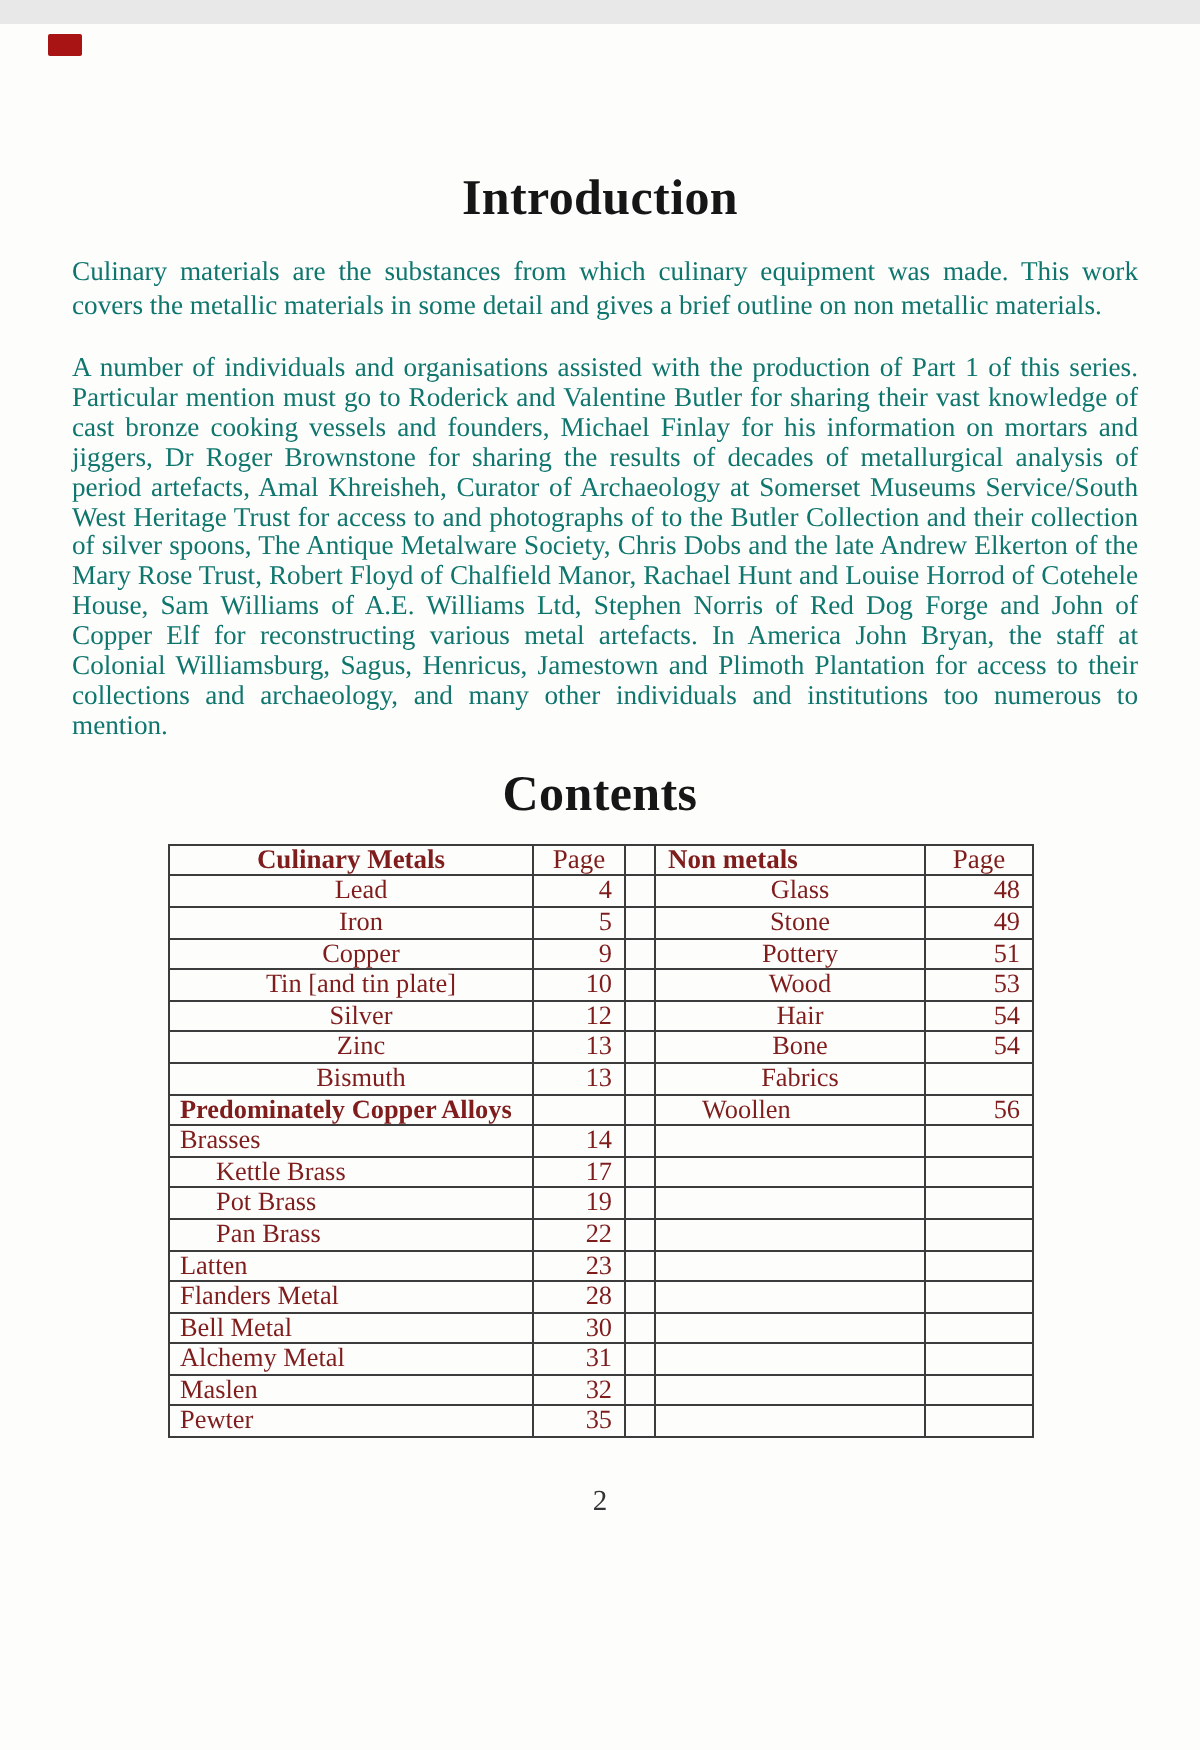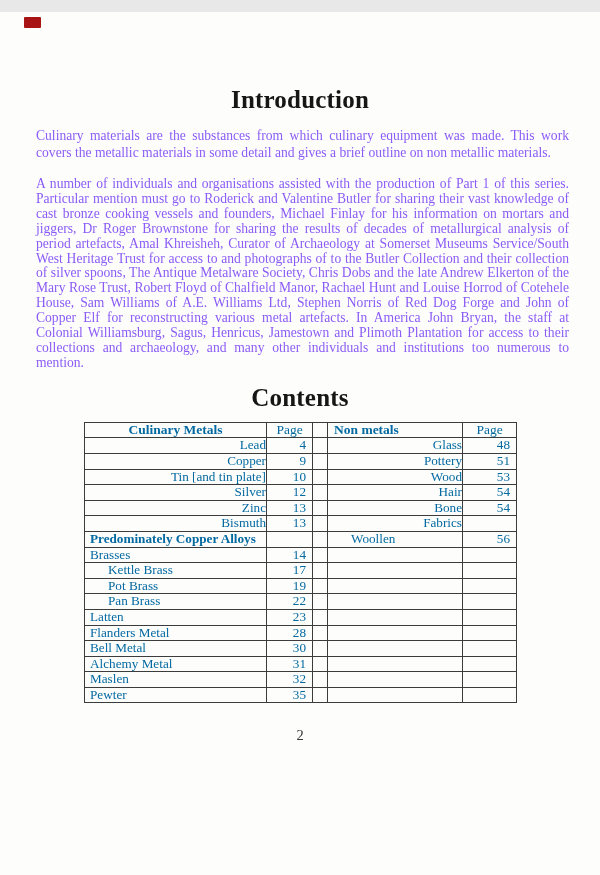--- a/index.html
+++ b/index.html
@@ -20,48 +20,48 @@
   }
   .heading{
     margin:0;text-align:center;
     font-size:25px;line-height:28px;font-weight:bold;color:#161616;
     letter-spacing:0.2px;
   }
   .para{
     margin:0 31px 0 36px;
     text-align:justify;
     font-size:13.6px;
-    color:#8b5cf6;
+    color:#0f766e;
   }
   .p1{margin-top:13px;line-height:17px;}
   .p2{margin-top:16px;line-height:14.9px;}
   .h-contents{margin-top:13px;}
   table.toc{
     border-collapse:collapse;
     table-layout:fixed;
     margin:10px 0 0 84px;
     width:432px;
     font-size:13.2px;
-    color:#0369a1;
+    color:#7f1d1d;
   }
   .toc th,.toc td{
     border:1px solid #3c3c3c;
     padding:0;
     height:14.6px;
     line-height:14.6px;
     overflow:hidden;
     white-space:nowrap;
     font-weight:normal;
   }
   .toc th{font-size:13.5px;}
   .toc th.bold, .toc td.bold{font-weight:bold;}
   .toc .ctr{text-align:center;}
   .toc .hleft{text-align:left;padding-left:6px;}
   .toc .ind0{text-align:left;padding-left:5px;}
-  .toc .ind1{text-align:right;padding-left:10px;}
+  .toc .ind1{text-align:center;padding-left:10px;}
   .toc .ind2{text-align:left;padding-left:23px;}
   .toc .pg{text-align:right;padding-right:6px;}
   .pageno{
     margin-top:24px;
     text-align:center;
     font-size:14.5px;line-height:16px;color:#333;
   }
 </style>
 </head>
 <body>
@@ -97,20 +97,27 @@
     </thead>
     <tbody id="toc-body">
         <tr>
           <td class="ind1">Lead</td>
           <td class="pg">4</td>
           <td></td>
           <td class="ind1">Glass</td>
           <td class="pg">48</td>
         </tr>
         <tr>
+          <td class="ind1">Iron</td>
+          <td class="pg">5</td>
+          <td></td>
+          <td class="ind1">Stone</td>
+          <td class="pg">49</td>
+        </tr>
+        <tr>
           <td class="ind1">Copper</td>
           <td class="pg">9</td>
           <td></td>
           <td class="ind1">Pottery</td>
           <td class="pg">51</td>
         </tr>
         <tr>
           <td class="ind1">Tin [and tin plate]</td>
           <td class="pg">10</td>
           <td></td>

